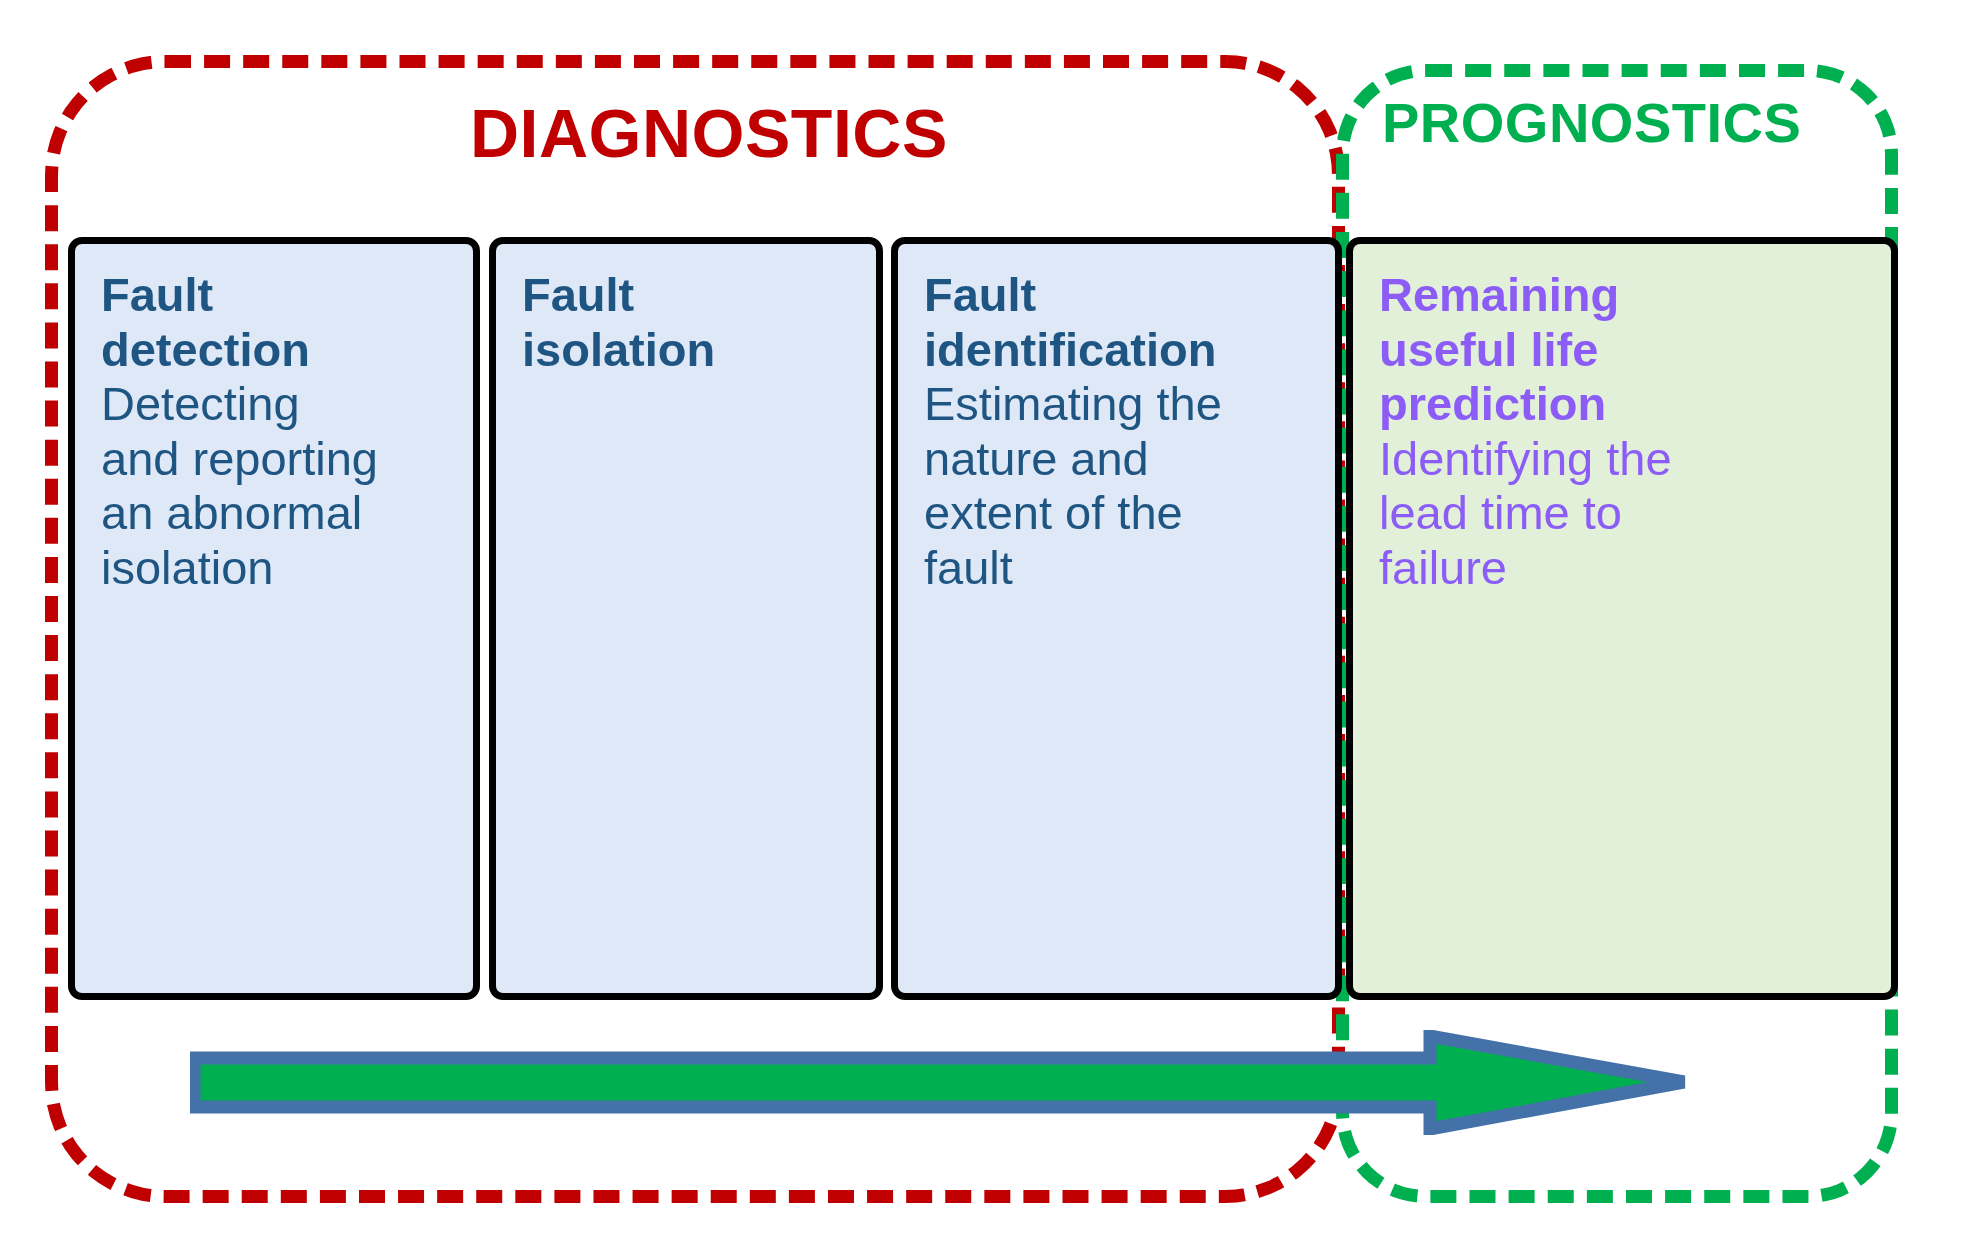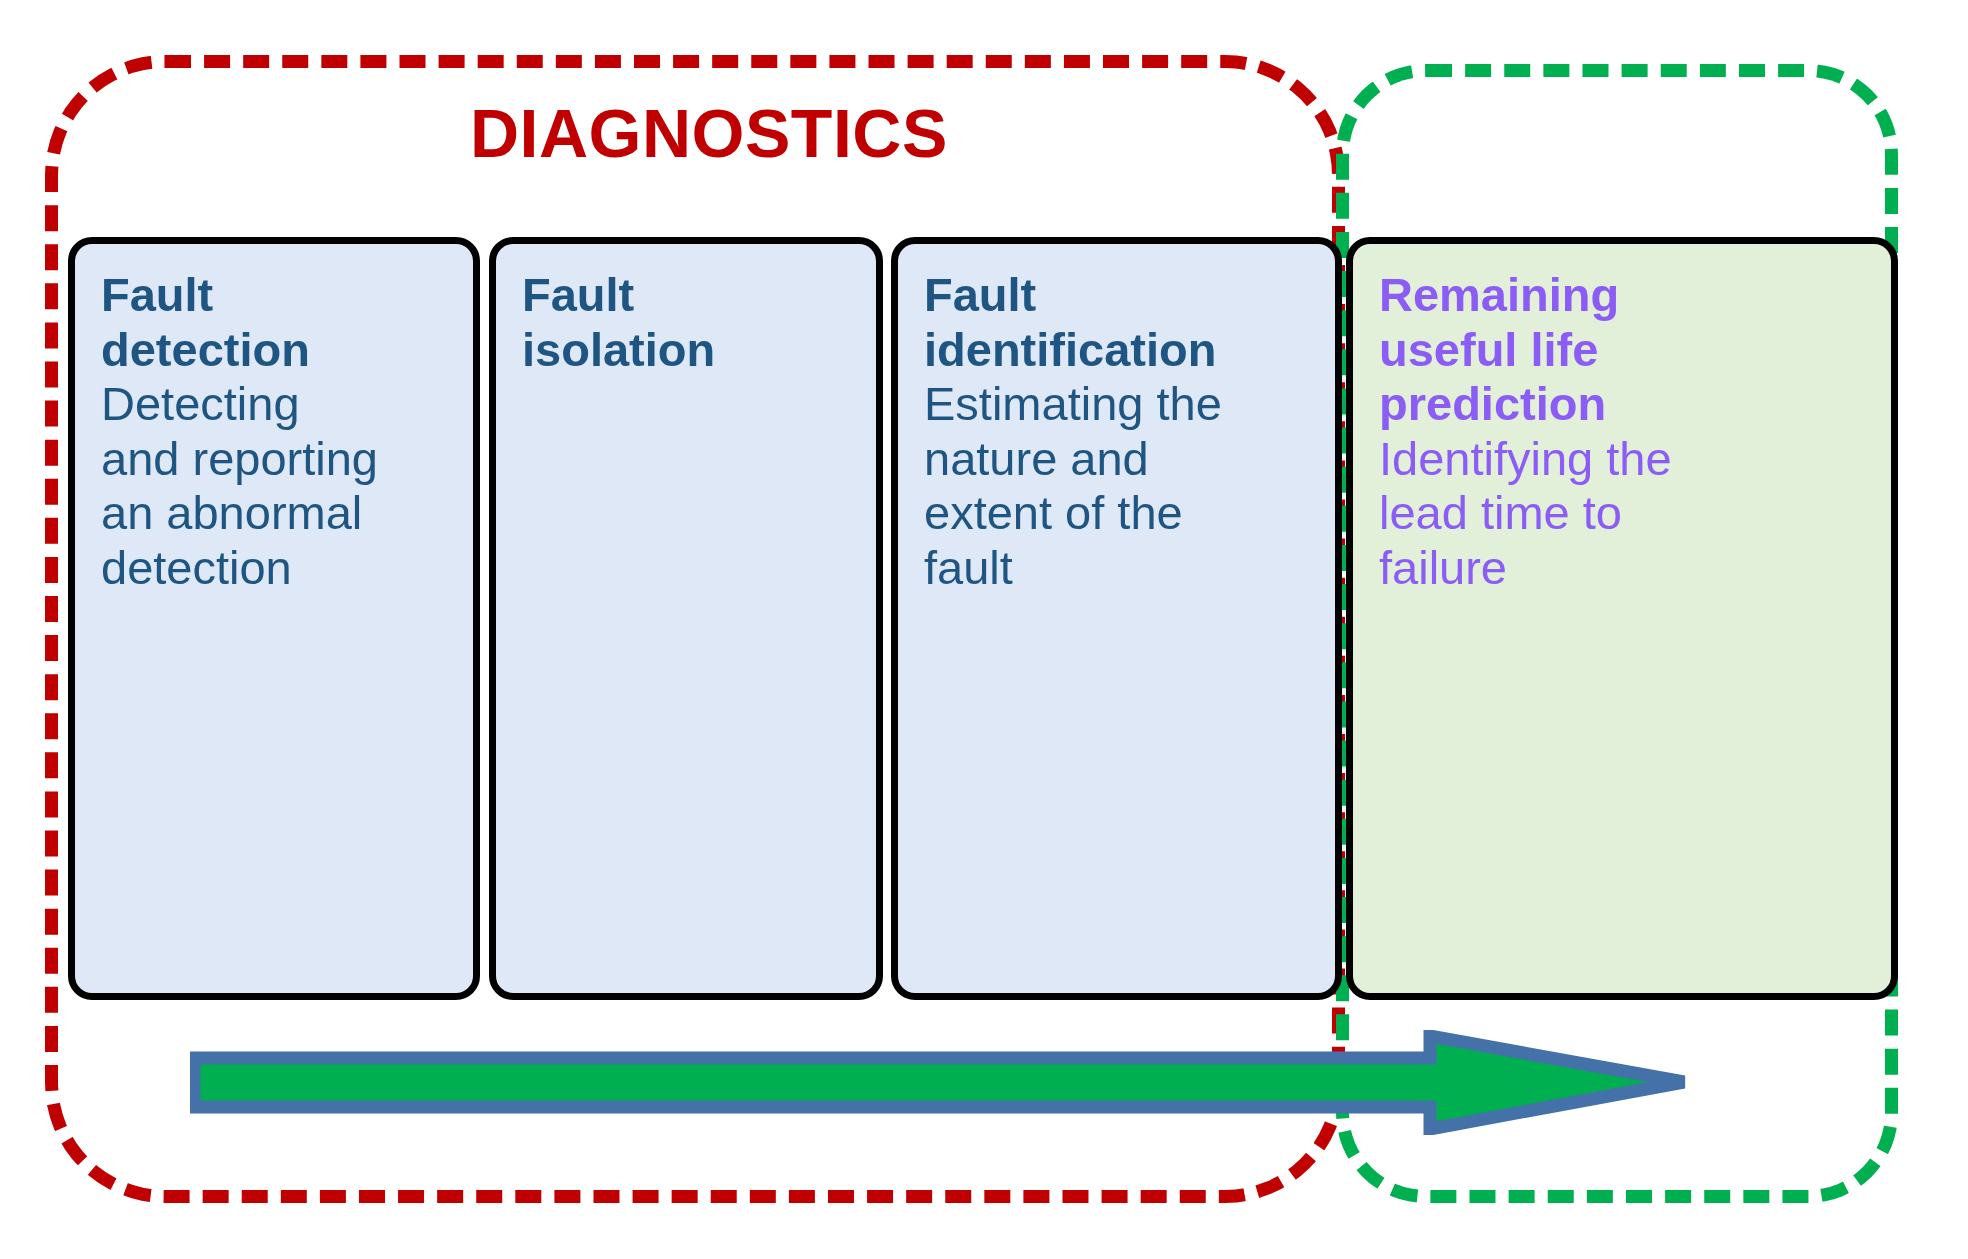--- a/index.html
+++ b/index.html
@@ -62,21 +62,21 @@
     color: #00B050;
   }
 
   
   .card {
     position: absolute;
     top: 237px;
     height: 763px;
     box-sizing: border-box;
     border: 7px solid #000000;
-    border-radius: 24px;
+    border-radius: 14px;
     padding: 24px 18px 0 26px;
     z-index: 5;
     overflow: hidden;
   }
   .card.blue {
     background: #DEE8F6;
   }
   .card.green {
     background: #E2EFD9;
   }
@@ -117,28 +117,29 @@
 </style>
 </head>
 <body>
 
 <div id="canvas">
 
   <div class="region" id="region-diagnostics"></div>
   <div class="region" id="region-prognostics"></div>
 
   <div class="section-title" id="title-diagnostics">DIAGNOSTICS</div>
+  <div class="section-title" id="title-prognostics">PROGNOSTICS</div>
 
   <div class="card blue" id="card-fault-detection">
     <div class="card-heading">Fault
 detection</div>
     <div class="card-body">Detecting
 and reporting
 an abnormal
-detection</div>
+isolation</div>
   </div>
 
   <div class="card blue" id="card-fault-isolation">
     <div class="card-heading">Fault
 isolation</div>
   </div>
 
   <div class="card blue" id="card-fault-identification">
     <div class="card-heading">Fault
 identification</div>

